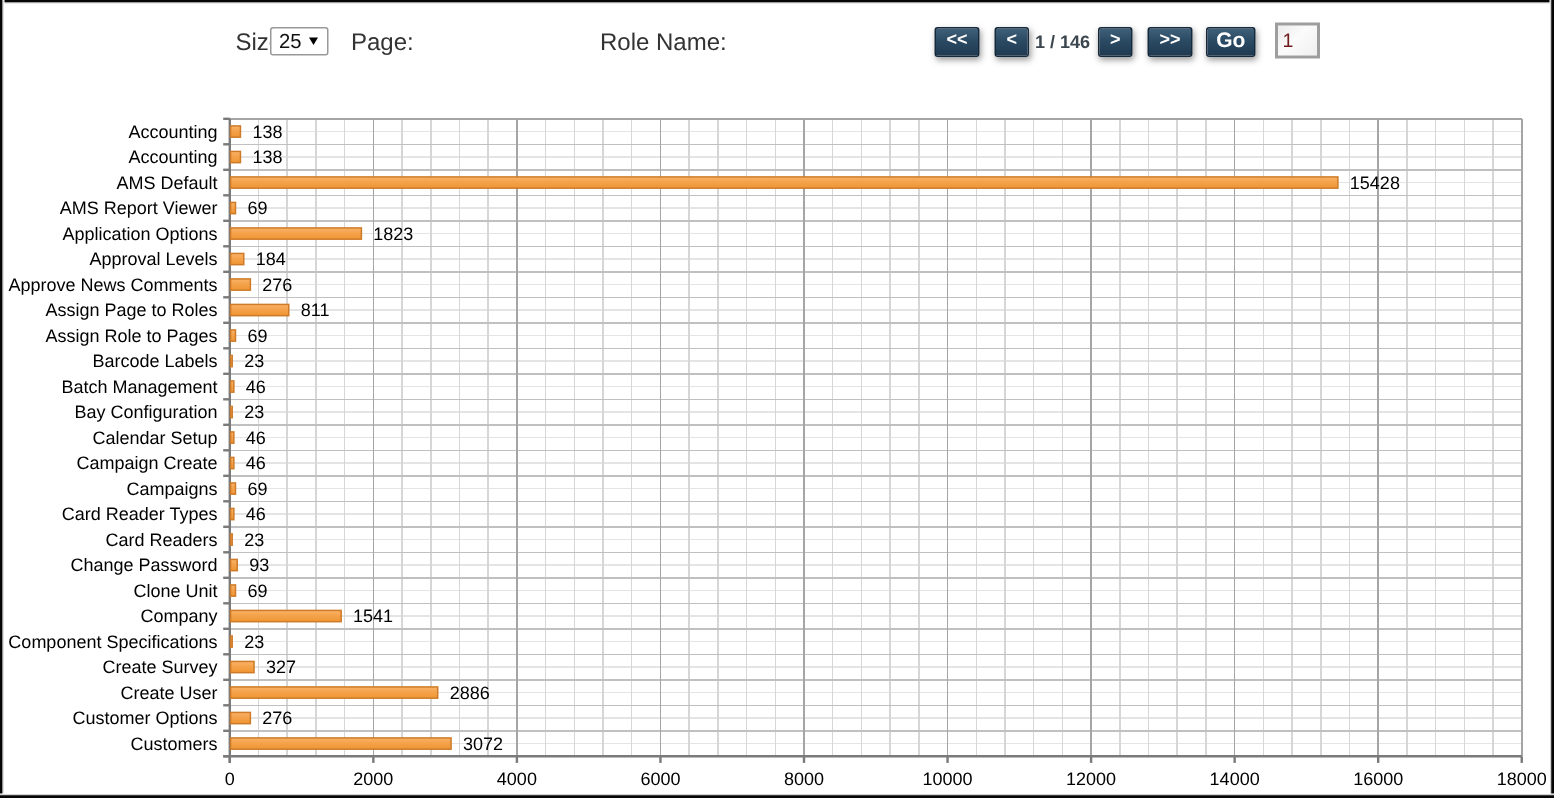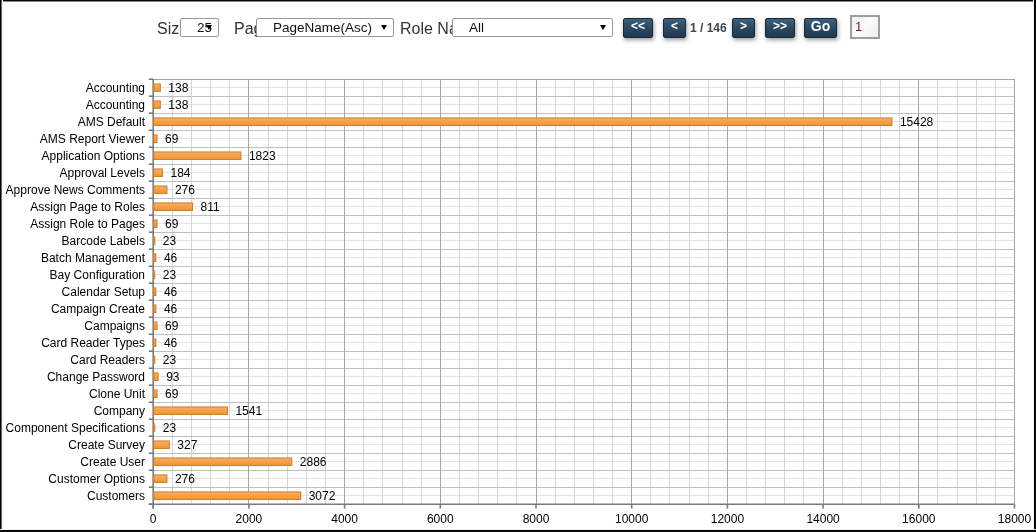--- a/index.html
+++ b/index.html
@@ -1,18 +1,18 @@
 <!DOCTYPE html>
 <html><head><meta charset="utf-8"><style>
 html,body{margin:0;padding:0}
 #page{position:relative;width:1036px;height:532px;background:#fff;overflow:hidden;
   font-family:"Liberation Sans",sans-serif}
 .lbl{position:absolute;font-size:16px;color:#333;line-height:13px;white-space:nowrap}
 .sel{position:absolute;height:19px;border:1px solid #999;border-radius:2px;background:#fff;
-  box-sizing:border-box;font-size:13.5px;color:#111;line-height:17px;padding-left:16px;white-space:nowrap}
+  box-sizing:border-box;font-size:13.5px;color:#111;line-height:17px;padding-left:5px;white-space:nowrap}
 .sel .tri{position:absolute;right:6px;top:6px;width:0;height:0;border-left:3.5px solid transparent;
   border-right:3.5px solid transparent;border-top:5.5px solid #000}
 .btn{position:absolute;height:20px;box-sizing:border-box;border:1px solid #16293b;border-radius:2px;
   background:linear-gradient(180deg,#40607a 0%,#2b4a63 45%,#1f3a51 100%);
   color:#fff;font-weight:bold;font-size:12px;text-align:center;line-height:15.5px;
   box-shadow:1px 2px 4px rgba(70,70,70,.55)}
 </style></head><body>
 <div id="page">
 <svg xmlns="http://www.w3.org/2000/svg" width="1036" height="532" style="position:absolute;left:0;top:0">
 <defs>
@@ -243,23 +243,21 @@
 <text x="631.7" y="523" text-anchor="middle">10000</text>
 <text x="727.4" y="523" text-anchor="middle">12000</text>
 <text x="823.1" y="523" text-anchor="middle">14000</text>
 <text x="918.8" y="523" text-anchor="middle">16000</text>
 <text x="1014.5" y="523" text-anchor="middle">18000</text>
 </g>
 </svg>
 <div class="lbl" style="left:157px;top:22px">Size:</div>
 <div class="sel" style="left:180px;top:18px;width:39px">25<span class="tri"></span></div>
 <div class="lbl" style="left:234px;top:22px">Page:</div>
-<div class="sel" style="left:256px;top:18px;width:138px">PageName(Asc)<span class="tri"></span></div>
 <div class="lbl" style="left:400px;top:22px">Role Name:</div>
-<div class="sel" style="left:452px;top:18px;width:161px">All<span class="tri"></span></div>
 <div class="btn" style="left:623px;top:18px;width:30px">&lt;&lt;</div>
 <div class="btn" style="left:663px;top:18px;width:23px">&lt;</div>
 <div class="lbl" style="left:690px;top:22px;width:32px;font-weight:bold;font-size:12px;color:#3c464e">1&nbsp;/&nbsp;146</div>
 <div class="btn" style="left:732px;top:18px;width:23px">&gt;</div>
 <div class="btn" style="left:765px;top:18px;width:30px">&gt;&gt;</div>
 <div class="btn" style="left:804px;top:18px;width:33px;font-size:14px;line-height:15.5px">Go</div>
 <div style="position:absolute;left:850px;top:15px;width:30px;height:24px;box-sizing:border-box;
   border:2px solid #9e9e9e;background:linear-gradient(135deg,#ececec,#fbfbfb 45%,#efefef);
   color:#701c1c;font-size:13px;line-height:20px;padding-left:3px">1</div>
 <div style="position:absolute;left:0;top:0;width:1036px;height:3px;background:linear-gradient(180deg,#060606 0,#060606 1.1px,#8a8a8a 1.5px,#fff 2.5px)"></div>

